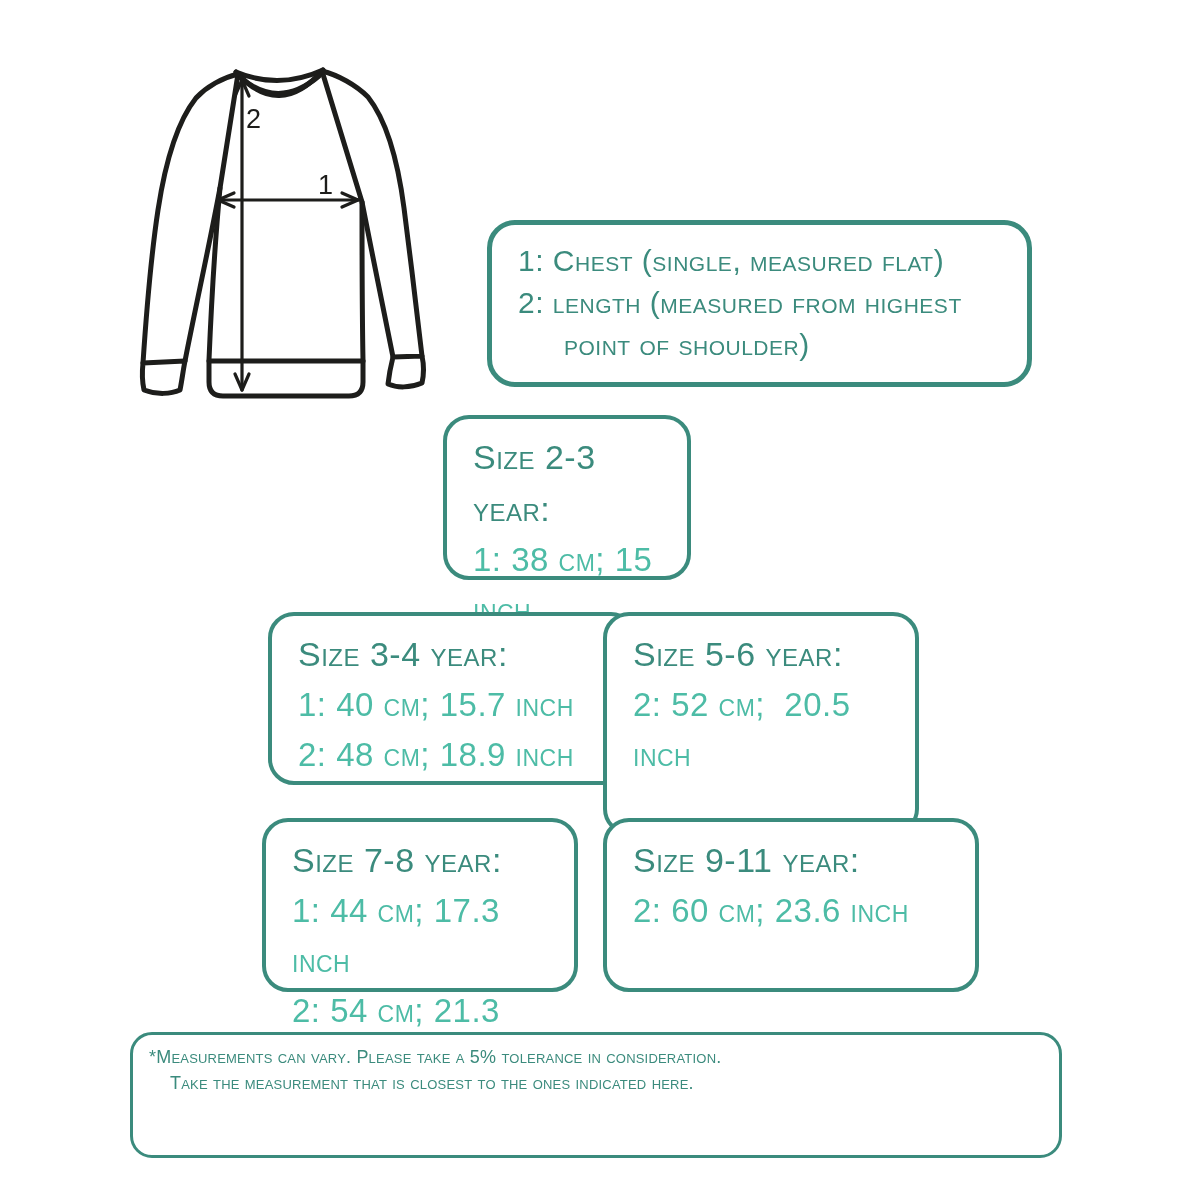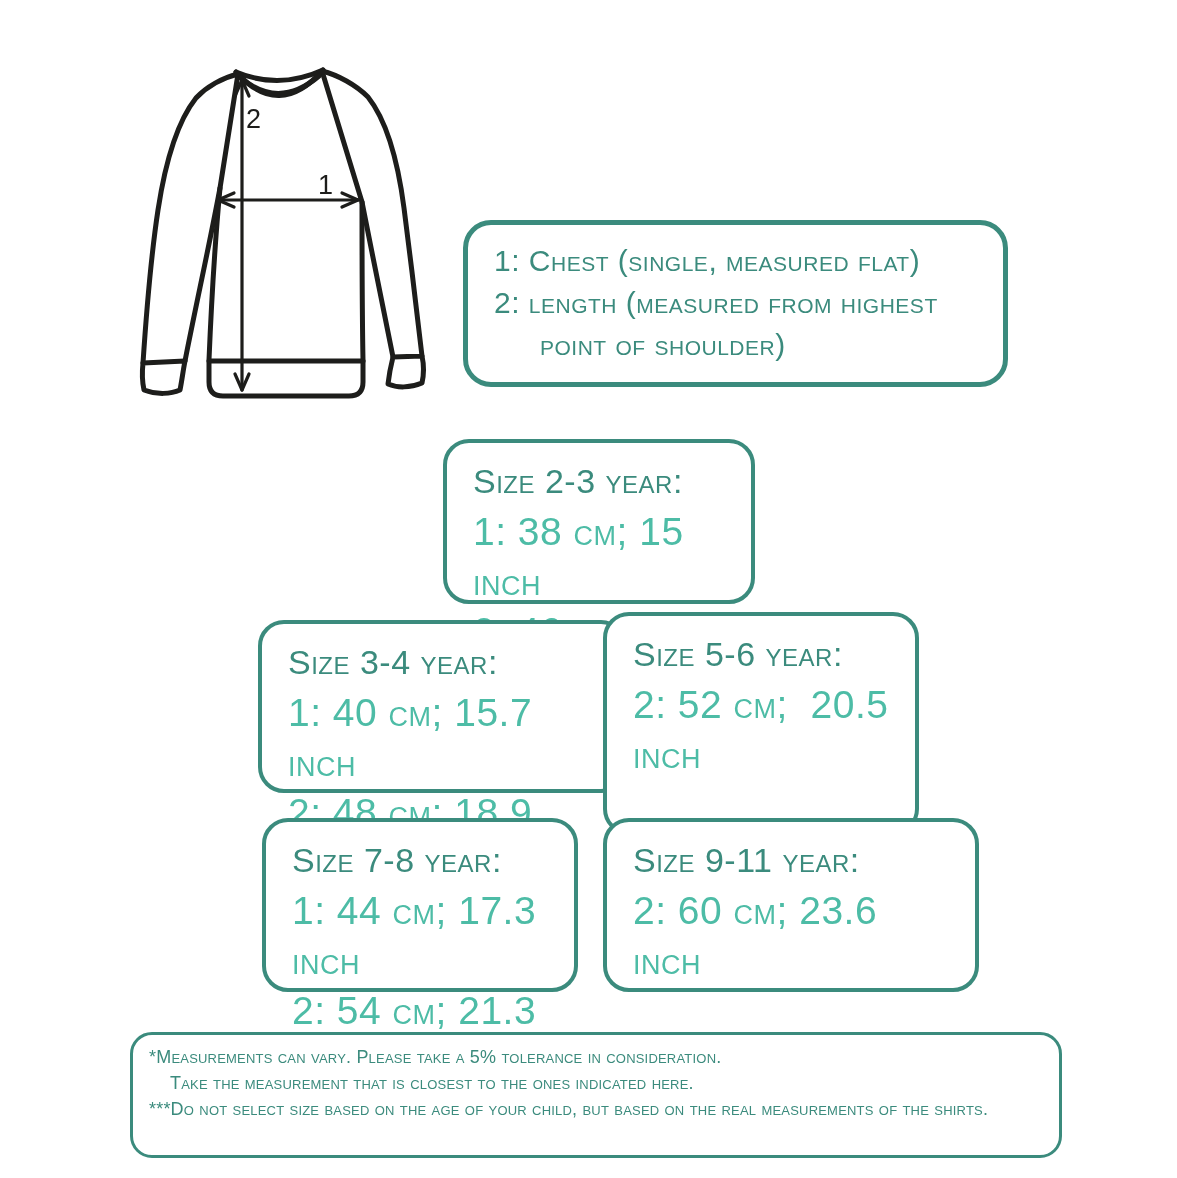--- a/index.html
+++ b/index.html
@@ -12,27 +12,27 @@
     position:relative;width:1177px;height:1178px;background:#fff;
     font-family:"Liberation Sans",sans-serif;overflow:hidden;
   }
   .sc{font-variant:small-caps;}
   .box{
     position:absolute;background:#fff;box-sizing:border-box;
     border:4px solid var(--dark);border-radius:26px;
   }
   .shirt-svg{position:absolute;left:132px;top:50px;width:350px;height:385px;}
 
-  .legend-box{left:463px;top:220px;width:545px;height:167px;padding:15px 26px 0 26px;border-width:5px;border-radius:28px;}
+  .legend-box{left:487px;top:220px;width:545px;height:167px;padding:15px 26px 0 26px;border-width:5px;border-radius:28px;}
   .legend-line{color:var(--dark);font-size:30px;line-height:42px;letter-spacing:.5px;white-space:pre-wrap;}
   .legend-line.indent{margin-left:46px;}
 
   .size-box{padding:12px 26px 0 26px;}
   .size-title{color:var(--dark);font-size:34px;line-height:52px;letter-spacing:.5px;}
-  .size-line{color:var(--light);font-size:39px;line-height:50px;letter-spacing:.5px;white-space:pre-wrap;}
+  .size-line{color:var(--light);font-size:33px;line-height:50px;letter-spacing:.5px;white-space:pre-wrap;}
 
   .notes-box{left:130px;top:1032px;width:932px;height:126px;border-width:3px;border-radius:22px;padding:9px 16px 16px 16px;}
   .note-line{color:var(--dark);font-size:18px;line-height:26px;letter-spacing:.2px;white-space:nowrap;}
   .note-line.indent{margin-left:21px;}
 </style>
 </head>
 <body>
 
 <div class="canvas">
 
@@ -68,27 +68,27 @@
     <text x="114" y="78" font-size="27" fill="#1D1D1B">2</text>
     <text x="186" y="144" font-size="27" fill="#1D1D1B">1</text>
   </svg>
 
   <div class="box legend-box">
     <div class="legend-line sc">1: Chest (single, measured flat)</div>
     <div class="legend-line sc">2: length (measured from highest</div>
     <div class="legend-line sc indent">point of shoulder)</div>
   </div>
 
-  <div class="box size-box" style="left:443px;top:439px;width:312px;height:165px;">
+  <div class="box size-box" style="left:443px;top:415px;width:248px;height:165px;">
     <div class="size-title sc">Size 2-3 year:</div>
     <div class="size-line sc">1: 38 cm; 15 inch</div>
     <div class="size-line sc">2: 46 cm; 18.1 inch</div>
   </div>
 
-  <div class="box size-box" style="left:258px;top:612px;width:369px;height:173px;margin-top:8px;">
+  <div class="box size-box" style="left:268px;top:612px;width:369px;height:173px;">
     <div class="size-title sc">Size 3-4 year:</div>
     <div class="size-line sc">1: 40 cm; 15.7 inch</div>
     <div class="size-line sc">2: 48 cm; 18.9 inch</div>
   </div>
 
   <div class="box size-box" style="left:603px;top:612px;width:316px;height:223px;">
     <div class="size-title sc">Size 5-6 year:</div>
     <div class="size-line sc">2: 52 cm;  20.5 inch</div>
   </div>
 
@@ -99,16 +99,15 @@
   </div>
 
   <div class="box size-box" style="left:603px;top:818px;width:376px;height:174px;">
     <div class="size-title sc">Size 9-11 year:</div>
     <div class="size-line sc">2: 60 cm; 23.6 inch</div>
   </div>
 
   <div class="box notes-box">
     <div class="note-line sc">*Measurements can vary. Please take a 5% tolerance in consideration.</div>
     <div class="note-line sc indent">Take the measurement that is closest to the ones indicated here.</div>
-    <div class="note-line sc">***Do not select size based on the age of your child, but based on the real measurements of the shirts.</div>
   </div>
 
 </div>
 
 </body></html>

